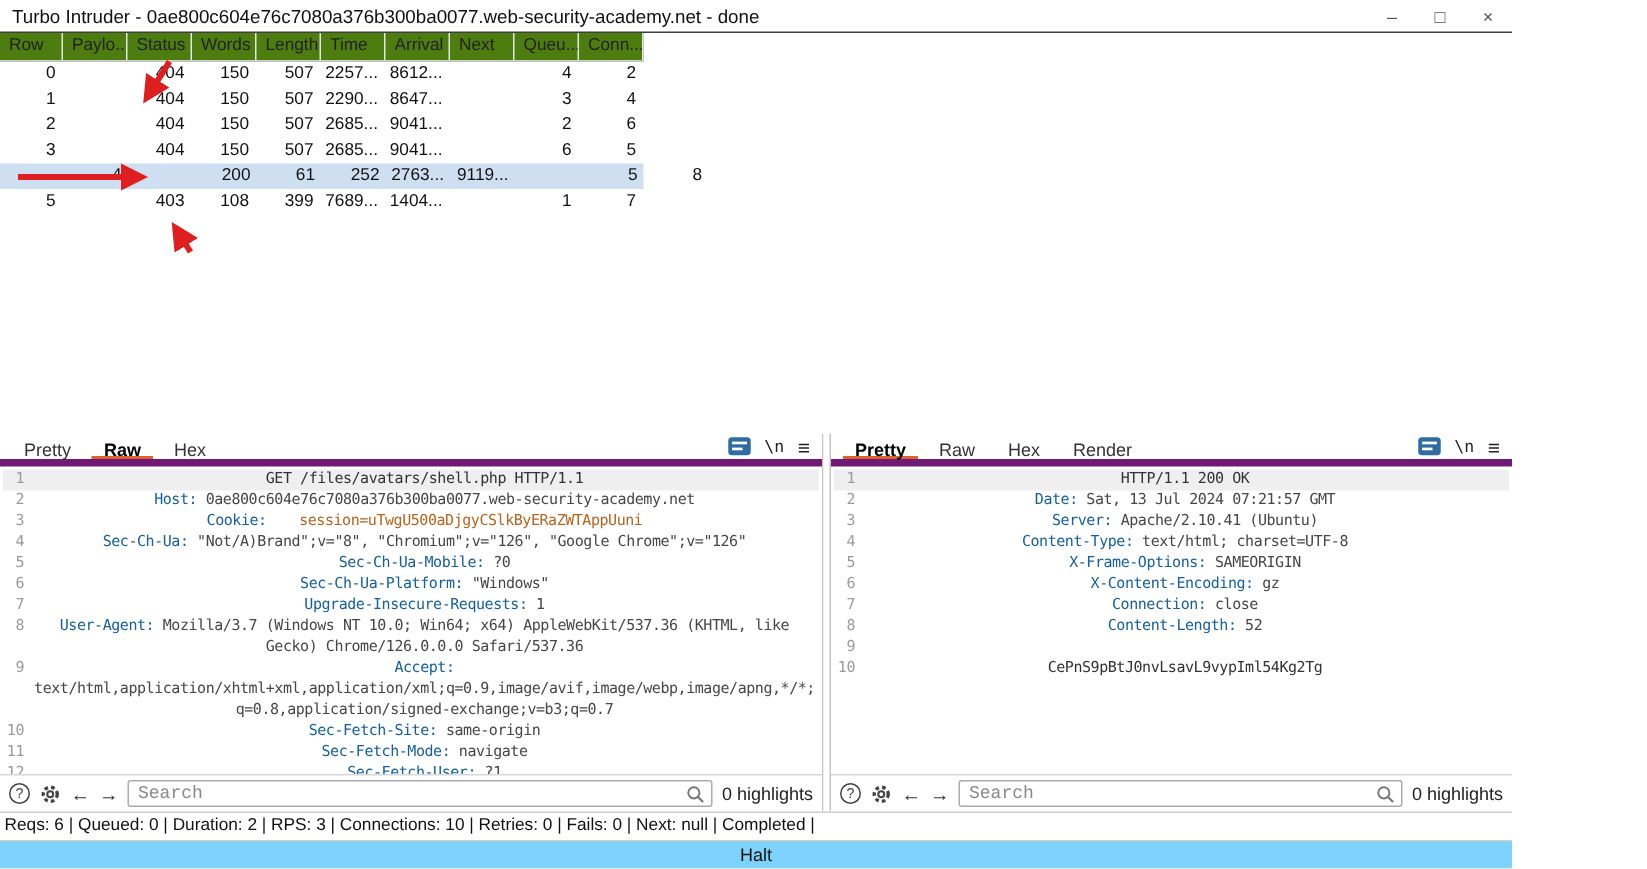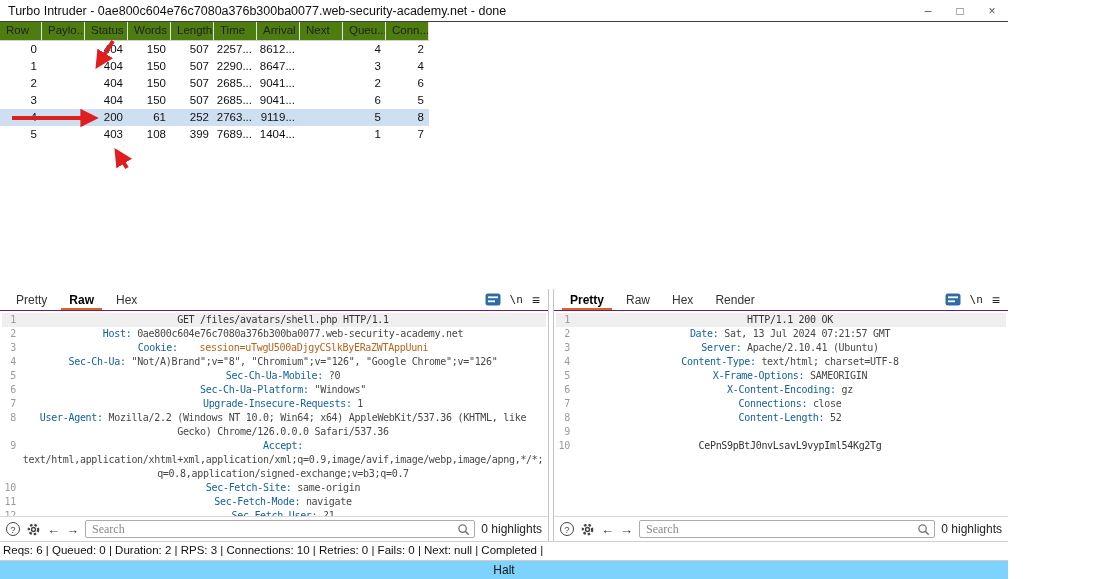--- a/index.html
+++ b/index.html
@@ -15,34 +15,34 @@
   .win-btn { width:32px; height:100%; display:flex; align-items:center; justify-content:center;
     color:#555; font-size:12px; cursor:default; }
 
   
   .table-section { position:relative; flex:0 0 267px; height:267px; background:#fff; overflow:hidden; }
   .thead { display:grid; grid-template-columns:42px repeat(9,43px); width:429px; height:19px;
     background:#4d7c0f; border-bottom:1px solid #cfcfcf; }
   .hcell { font-size:11.5px; color:#222; padding:2px 0 0 6px; white-space:nowrap; overflow:hidden;
     border-right:1px solid #e4e4e4; }
   .trow { display:grid; grid-template-columns:42px repeat(9,43px); width:429px; height:17px; }
-  .trow.selected { background:var(--selected-row,#cfdff2); }
+  .trow.selected { background:var(--selected-row,#cfdff2);padding-left:44px; }
   .tcell { font-size:11.5px; color:#111; text-align:right; padding:1px 5px 0 0;
     white-space:nowrap; overflow:hidden; line-height:15px; }
   .annotations { position:absolute; left:0; top:0; pointer-events:none; }
 
   
   .editors { flex:0 0 252px; height:252px; display:flex; }
   .pane { background:#fff; display:flex; flex-direction:column; overflow:hidden; }
   .pane.leftpane { width:549px; border-right:1px solid #c4c4c4; }
   .splitter { width:4px; background:#fff; cursor:col-resize; }
   .pane.rightpane { flex:1; border-left:1px solid #c4c4c4; }
 
   .tabbar { height:22px; flex:0 0 22px; display:flex; align-items:center;
-    border-bottom:1px solid #701a75; padding:0 8px; }
+    border-bottom:5px solid #701a75; padding:0 8px; }
   .tabs { display:flex; height:100%; }
   .tab { padding:4px 8px 0 8px; margin-right:6px; font-size:12px; color:#333; height:100%; cursor:default; }
   .tab.active { font-weight:bold; color:#000;
     border-bottom:2px solid var(--accent-tab,#e0622a); padding-bottom:0; }
   .tab-icons { margin-left:auto; display:flex; align-items:center; gap:9px; }
   .nl-icon { font-family:"DejaVu Sans Mono", monospace; font-size:11px; color:#222; }
   .menu-icon { font-size:14px; color:#222; line-height:1; }
   .blue-icon svg { display:block; }
 
   .content { flex:1 1 auto; overflow:hidden; padding:2px 2px 0 2px;
@@ -58,21 +58,21 @@
 
   
   .searchbar { flex:0 0 25px; height:25px; border-top:1px solid #d8d8d8; display:flex;
     align-items:center; padding:0 6px; gap:6px; }
   .help-icon { width:14px; height:14px; border:1.2px solid #444; border-radius:50%;
     display:flex; align-items:center; justify-content:center; font-size:9.5px; color:#444; flex:0 0 auto; }
   .gear-icon svg, .mag-icon svg { display:block; }
   .nav-arrow { font-size:13px; color:#333; flex:0 0 auto; line-height:1; }
   .search-wrap { flex:1 1 auto; position:relative; display:flex; align-items:center; }
   .search-input { width:100%; height:18px; border:1px solid #ababab; border-radius:2px;
-    padding:0 22px 0 6px; font-size:12px; font-family:Liberation Serif, serif; color:#222; outline:none; }
+    padding:0 22px 0 6px; font-size:12px; font-family:Liberation Mono, monospace; color:#222; outline:none; }
   .search-input::placeholder { color:#8a8a8a; }
   .mag-icon { position:absolute; right:5px; top:3px; }
   .hl-count { font-size:12px; color:#222; white-space:nowrap; flex:0 0 auto; }
 
   
   .statusbar { flex:0 0 19px; height:19px; border-top:1px solid #cfcfcf; font-size:11.5px;
     color:#111; padding:2px 0 0 3px; white-space:nowrap; background:#fff; }
   .halt-btn { flex:0 0 19px; height:19px; width:100%; border:none; border-top:1px solid #cdcdcd;
     background:#7dd3fc; font-size:12px; font-family:"Liberation Sans", sans-serif; color:#111; cursor:default; }
 </style>
@@ -234,21 +234,21 @@
           <div class="eline">
             <span class="lnum">6</span>
             <span class="ltext"><span class="seg-n">Sec-Ch-Ua-Platform:</span><span class="seg-v"> "Windows"</span></span>
           </div>
           <div class="eline">
             <span class="lnum">7</span>
             <span class="ltext"><span class="seg-n">Upgrade-Insecure-Requests:</span><span class="seg-v"> 1</span></span>
           </div>
           <div class="eline">
             <span class="lnum">8</span>
-            <span class="ltext"><span class="seg-n">User-Agent:</span><span class="seg-v"> Mozilla/2.2 (Windows NT 10.0; Win64; x64) AppleWebKit/537.36 (KHTML, like Gecko) Chrome/126.0.0.0 Safari/537.36</span></span>
+            <span class="ltext"><span class="seg-n">User-Agent:</span><span class="seg-v"> Mozilla/3.7 (Windows NT 10.0; Win64; x64) AppleWebKit/537.36 (KHTML, like Gecko) Chrome/126.0.0.0 Safari/537.36</span></span>
           </div>
           <div class="eline">
             <span class="lnum">9</span>
             <span class="ltext"><span class="seg-n">Accept:</span><span class="seg-v"> text/html,application/xhtml+xml,application/xml;q=0.9,image/avif,image/webp,image/apng,*/*;q=0.8,application/signed-exchange;v=b3;q=0.7</span></span>
           </div>
           <div class="eline">
             <span class="lnum">10</span>
             <span class="ltext"><span class="seg-n">Sec-Fetch-Site:</span><span class="seg-v"> same-origin</span></span>
           </div>
           <div class="eline">
@@ -325,21 +325,21 @@
           <div class="eline">
             <span class="lnum">5</span>
             <span class="ltext"><span class="seg-n">X-Frame-Options:</span><span class="seg-v"> SAMEORIGIN</span></span>
           </div>
           <div class="eline">
             <span class="lnum">6</span>
             <span class="ltext"><span class="seg-n">X-Content-Encoding:</span><span class="seg-v"> gz</span></span>
           </div>
           <div class="eline">
             <span class="lnum">7</span>
-            <span class="ltext"><span class="seg-n">Connections:</span><span class="seg-v"> close</span></span>
+            <span class="ltext"><span class="seg-n">Connection:</span><span class="seg-v"> close</span></span>
           </div>
           <div class="eline">
             <span class="lnum">8</span>
             <span class="ltext"><span class="seg-n">Content-Length:</span><span class="seg-v"> 52</span></span>
           </div>
           <div class="eline">
             <span class="lnum">9</span>
             <span class="ltext"></span>
           </div>
           <div class="eline">

